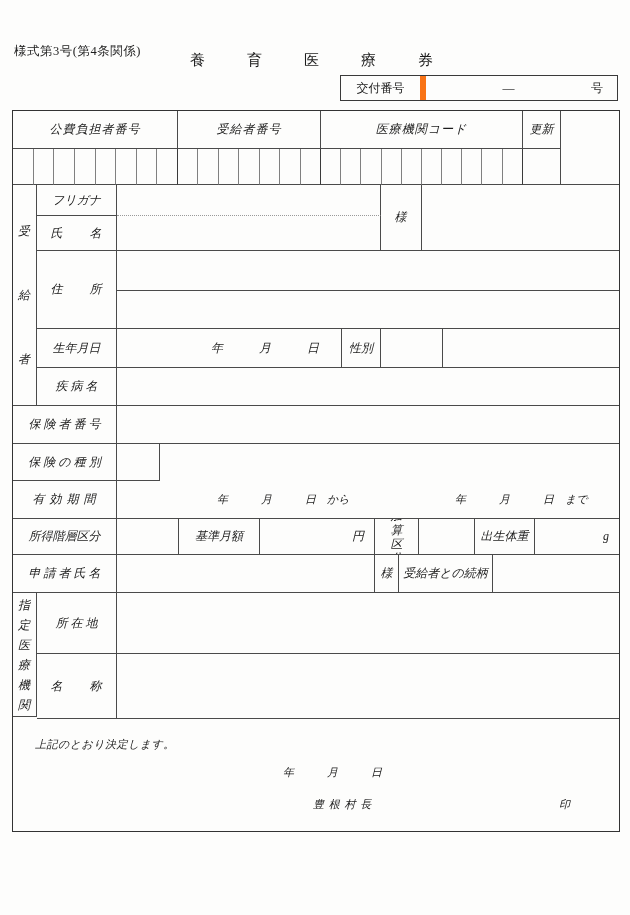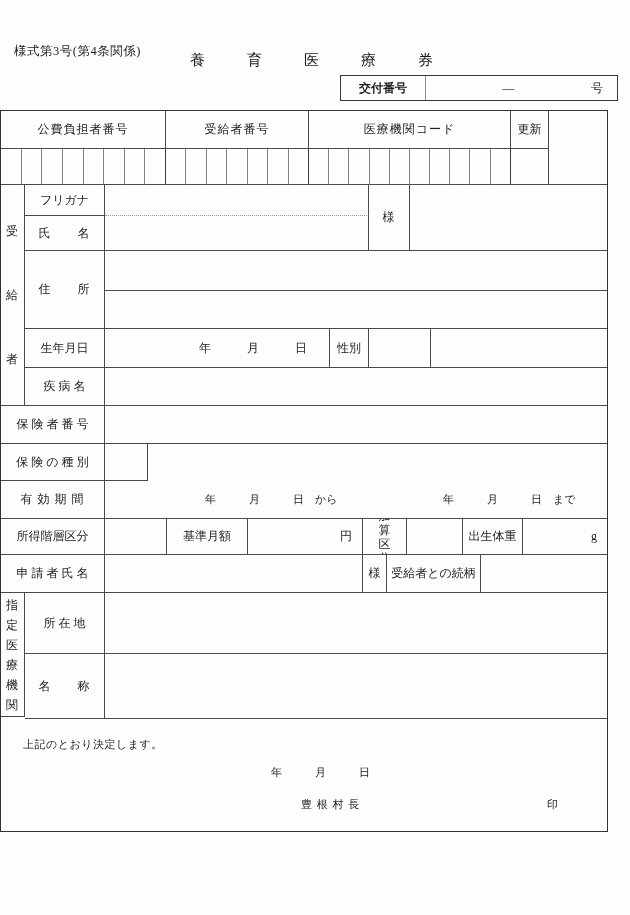--- a/index.html
+++ b/index.html
@@ -5,25 +5,25 @@
   html,body{margin:0;padding:0;background:#e8e8e8;}
   .page{
     position:relative; width:630px; height:915px; background:#fdfdfc;
     font-family:"Liberation Serif","DejaVu Serif",serif;
     color:#1c1c1c; margin:0 auto; overflow:hidden;
   }
   .style-number{position:absolute; left:14px; top:43px; font-size:12.5px; letter-spacing:0.5px;}
   .doc-title{position:absolute; left:190px; top:51px; font-size:15px; letter-spacing:42px; white-space:nowrap;}
   
   .issue-box{position:absolute; left:340px; top:75px; width:278px; height:26px; border:1px solid #3a3a3a; display:flex; box-sizing:border-box;}
-  .issue-label{width:85px; border-right:1px solid #f97316; display:flex; align-items:center; justify-content:center; font-size:12px; box-sizing:border-box;font-weight:bold;}
+  .issue-label{width:85px; border-right:6px solid #f97316; display:flex; align-items:center; justify-content:center; font-size:12px; box-sizing:border-box;}
   .issue-value{flex:1; display:flex; align-items:center; justify-content:center; font-size:12px;}
   .issue-unit{width:26px; display:flex; align-items:center; justify-content:flex-start; font-size:12px;}
   
-  .form-table{position:absolute; left:0; top:110px; width:606px; height:720px; border:1.5px solid #333; box-sizing:content-box;}
+  .form-table{position:absolute; left:12px; top:110px; width:606px; height:720px; border:1.5px solid #333; box-sizing:content-box;font-style:italic;}
   .cell{position:absolute; box-sizing:border-box; border-right:1px solid #4a4a4a; border-bottom:1px solid #4a4a4a;
         display:flex; align-items:center; justify-content:center; font-size:12px; letter-spacing:1px; overflow:hidden;}
   .no-r{border-right:none;}
   .no-b{border-bottom:none;}
   .left-pad{justify-content:flex-start;}
   .right-pad{justify-content:flex-end; padding-right:10px;}
   .side-label{word-break:break-all; text-align:center; padding:0; line-height:normal;}
   .digit-row{position:absolute; left:0; top:38px; width:510px; height:36px; display:flex;}
   .digit-cell{box-sizing:border-box; height:36px; border-right:1px solid #808080; border-bottom:1px solid #4a4a4a;}
   .digit-cell.group-end{border-right:1px solid #3a3a3a;}

